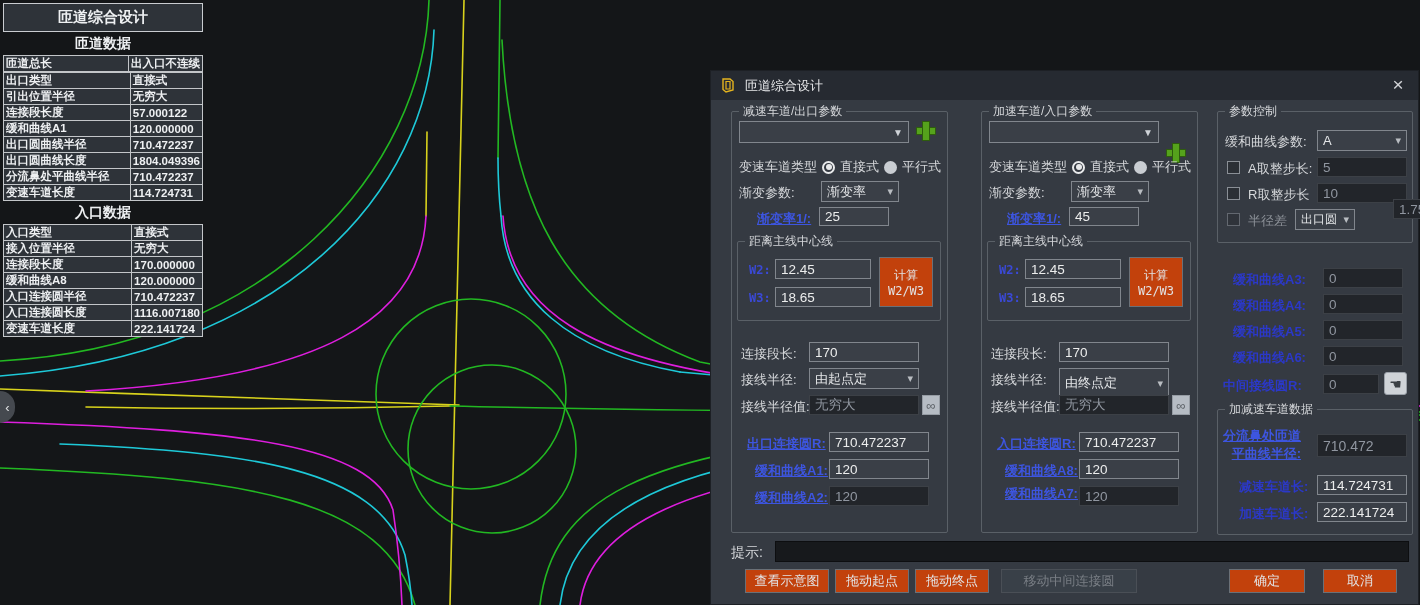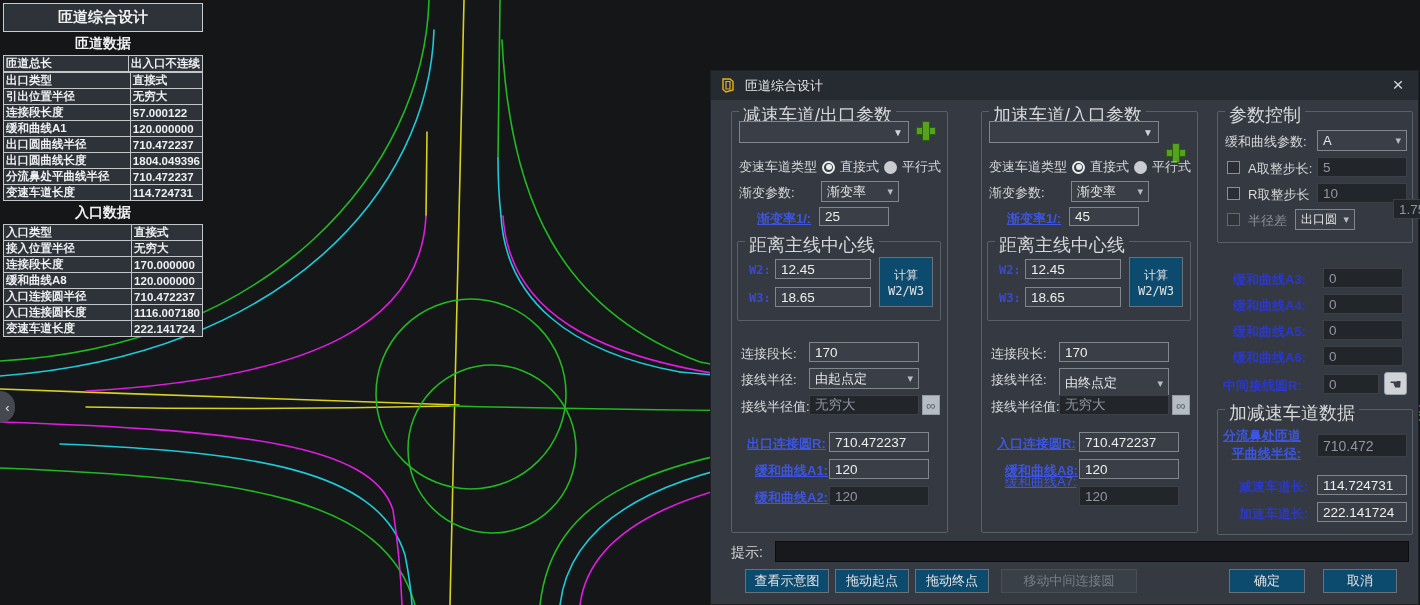--- a/index.html
+++ b/index.html
@@ -16,32 +16,32 @@
   #ovl table{width:100%;border-collapse:collapse;background:#2e3339;}
   #ovl td{border:1px solid #c3c6c9;font-size:11.5px;height:15px;padding:0 2px;white-space:nowrap;overflow:hidden;}
   #ovl td.c1{width:128px;}
   
   #dlg{left:710px;top:70px;width:709px;height:535px;background:#353a42;border:1px solid #1d2025;box-sizing:border-box;}
   #dlg-title{left:0;top:0;width:100%;height:29px;background:#262a31;display:flex;align-items:center;}
   #dlg-title .ttxt{color:#e7e8ea;font-size:13px;margin-left:8px;}
   #dlg-close{position:absolute;right:8px;top:2px;width:24px;height:24px;color:#d2d4d7;font-size:19px;
     display:flex;align-items:center;justify-content:center;cursor:pointer;}
   .grp{position:absolute;border:1px solid #5a6067;border-radius:2px;}
-  .glab{position:absolute;top:-9px;left:7px;background:#353a42;padding:0 4px;font-size:18px;color:#d6d8db;white-space:nowrap;}
+  .glab{position:absolute;top:-9px;left:7px;background:#353a42;padding:0 4px;font-size:12px;color:#d6d8db;white-space:nowrap;}
   .lbl{color:#d6d8db;font-size:13px;white-space:nowrap;}
   .lbl.dim{color:#8b9097;}
   .inp{background:#3a3f47;border:1px solid #81868d;color:#eceded;font-size:13.5px;padding:1px 5px;
     box-sizing:border-box;font-family:"Liberation Sans",sans-serif;outline:none;}
   .inp.dis{background:#22252a;border-color:#3c4046;color:#9096a0;}
   .combo{background:#3a3f47;border:1px solid #81868d;color:#e4e6e8;display:flex;align-items:center;
     justify-content:space-between;padding:0 5px;font-size:13px;box-sizing:border-box;cursor:pointer;}
   .combo .arr{color:#b9bdc2;font-size:11px;}
   .link{color:#3d55e0;text-decoration:underline;font-size:13px;white-space:nowrap;cursor:pointer;}
   .link.dim2{color:#2b38c8;}
-  .btn{background:#0c4a6e;border:1px solid #6a7077;color:#e2e3e5;font-size:13px;display:flex;
+  .btn{background:#c2410c;border:1px solid #6a7077;color:#e2e3e5;font-size:13px;display:flex;
     align-items:center;justify-content:center;box-sizing:border-box;cursor:pointer;}
   .btn.dis{color:#797e85;border-color:#4a4f56;background:#394048;cursor:default;}
   .radio{width:13px;height:13px;border-radius:50%;display:inline-block;position:relative;flex:none;}
   .radio.sel{border:2px solid #e9eaeb;box-sizing:border-box;}
   .radio.sel::after{content:'';position:absolute;inset:1.5px;background:#e9eaeb;border-radius:50%;}
   .radio.un{background:#c9cdd2;}
   .chk{width:13px;height:13px;background:#2b2f35;border:1px solid #8a8f96;display:inline-block;box-sizing:border-box;flex:none;cursor:pointer;}
   .plus{position:relative;width:22px;height:22px;cursor:pointer;}
   .plus::before{content:'';position:absolute;left:2px;top:8px;width:18px;height:6px;background:#55a21c;box-shadow:0 0 0 1px #2e5c0e;}
   .plus::after{content:'';position:absolute;left:8px;top:2px;width:6px;height:18px;background:#55a21c;box-shadow:0 0 0 1px #2e5c0e;}
@@ -278,21 +278,21 @@
   </div>
   <span class="lbl abs" style="left:280px;top:327px">接线半径值:</span>
   <input class="inp dis abs" style="left: 348px; top: 324px; width: 110px; height: 20px;" value="无穷大">
   <div class="infbtn abs" style="left:461px;top:324px;width:18px;height:20px">
     <span>∞</span>
   </div>
   <span class="link abs" style="left:286px;top:364px;font-weight:bold">入口连接圆R:</span>
   <input class="inp abs" style="left: 368px; top: 361px; width: 100px; height: 20px;" value="710.472237">
   <span class="link abs" style="left:294px;top:391px;font-weight:bold">缓和曲线A8:</span>
   <input class="inp abs" style="left: 368px; top: 388px; width: 100px; height: 20px;" value="120">
-  <span class="link abs" style="left:294px;top:402px;font-weight:normal">缓和曲线A7:</span>
+  <span class="link abs" style="left:294px;top:414px;font-weight:bold">缓和曲线A7:</span>
   <input class="inp dis abs" style="left: 368px; top: 415px; width: 100px; height: 20px;" value="120">
 
   <div class="grp" style="left:506px;top:40px;width:194px;height:130px">
     <span class="glab">参数控制</span>
   </div>
   <span class="lbl abs" style="left:514px;top:62px">缓和曲线参数:</span>
   <div class="combo abs" style="left:606px;top:59px;width:90px;height:21px">
     <span>A</span>
     <span class="arr">▾</span>
   </div>

